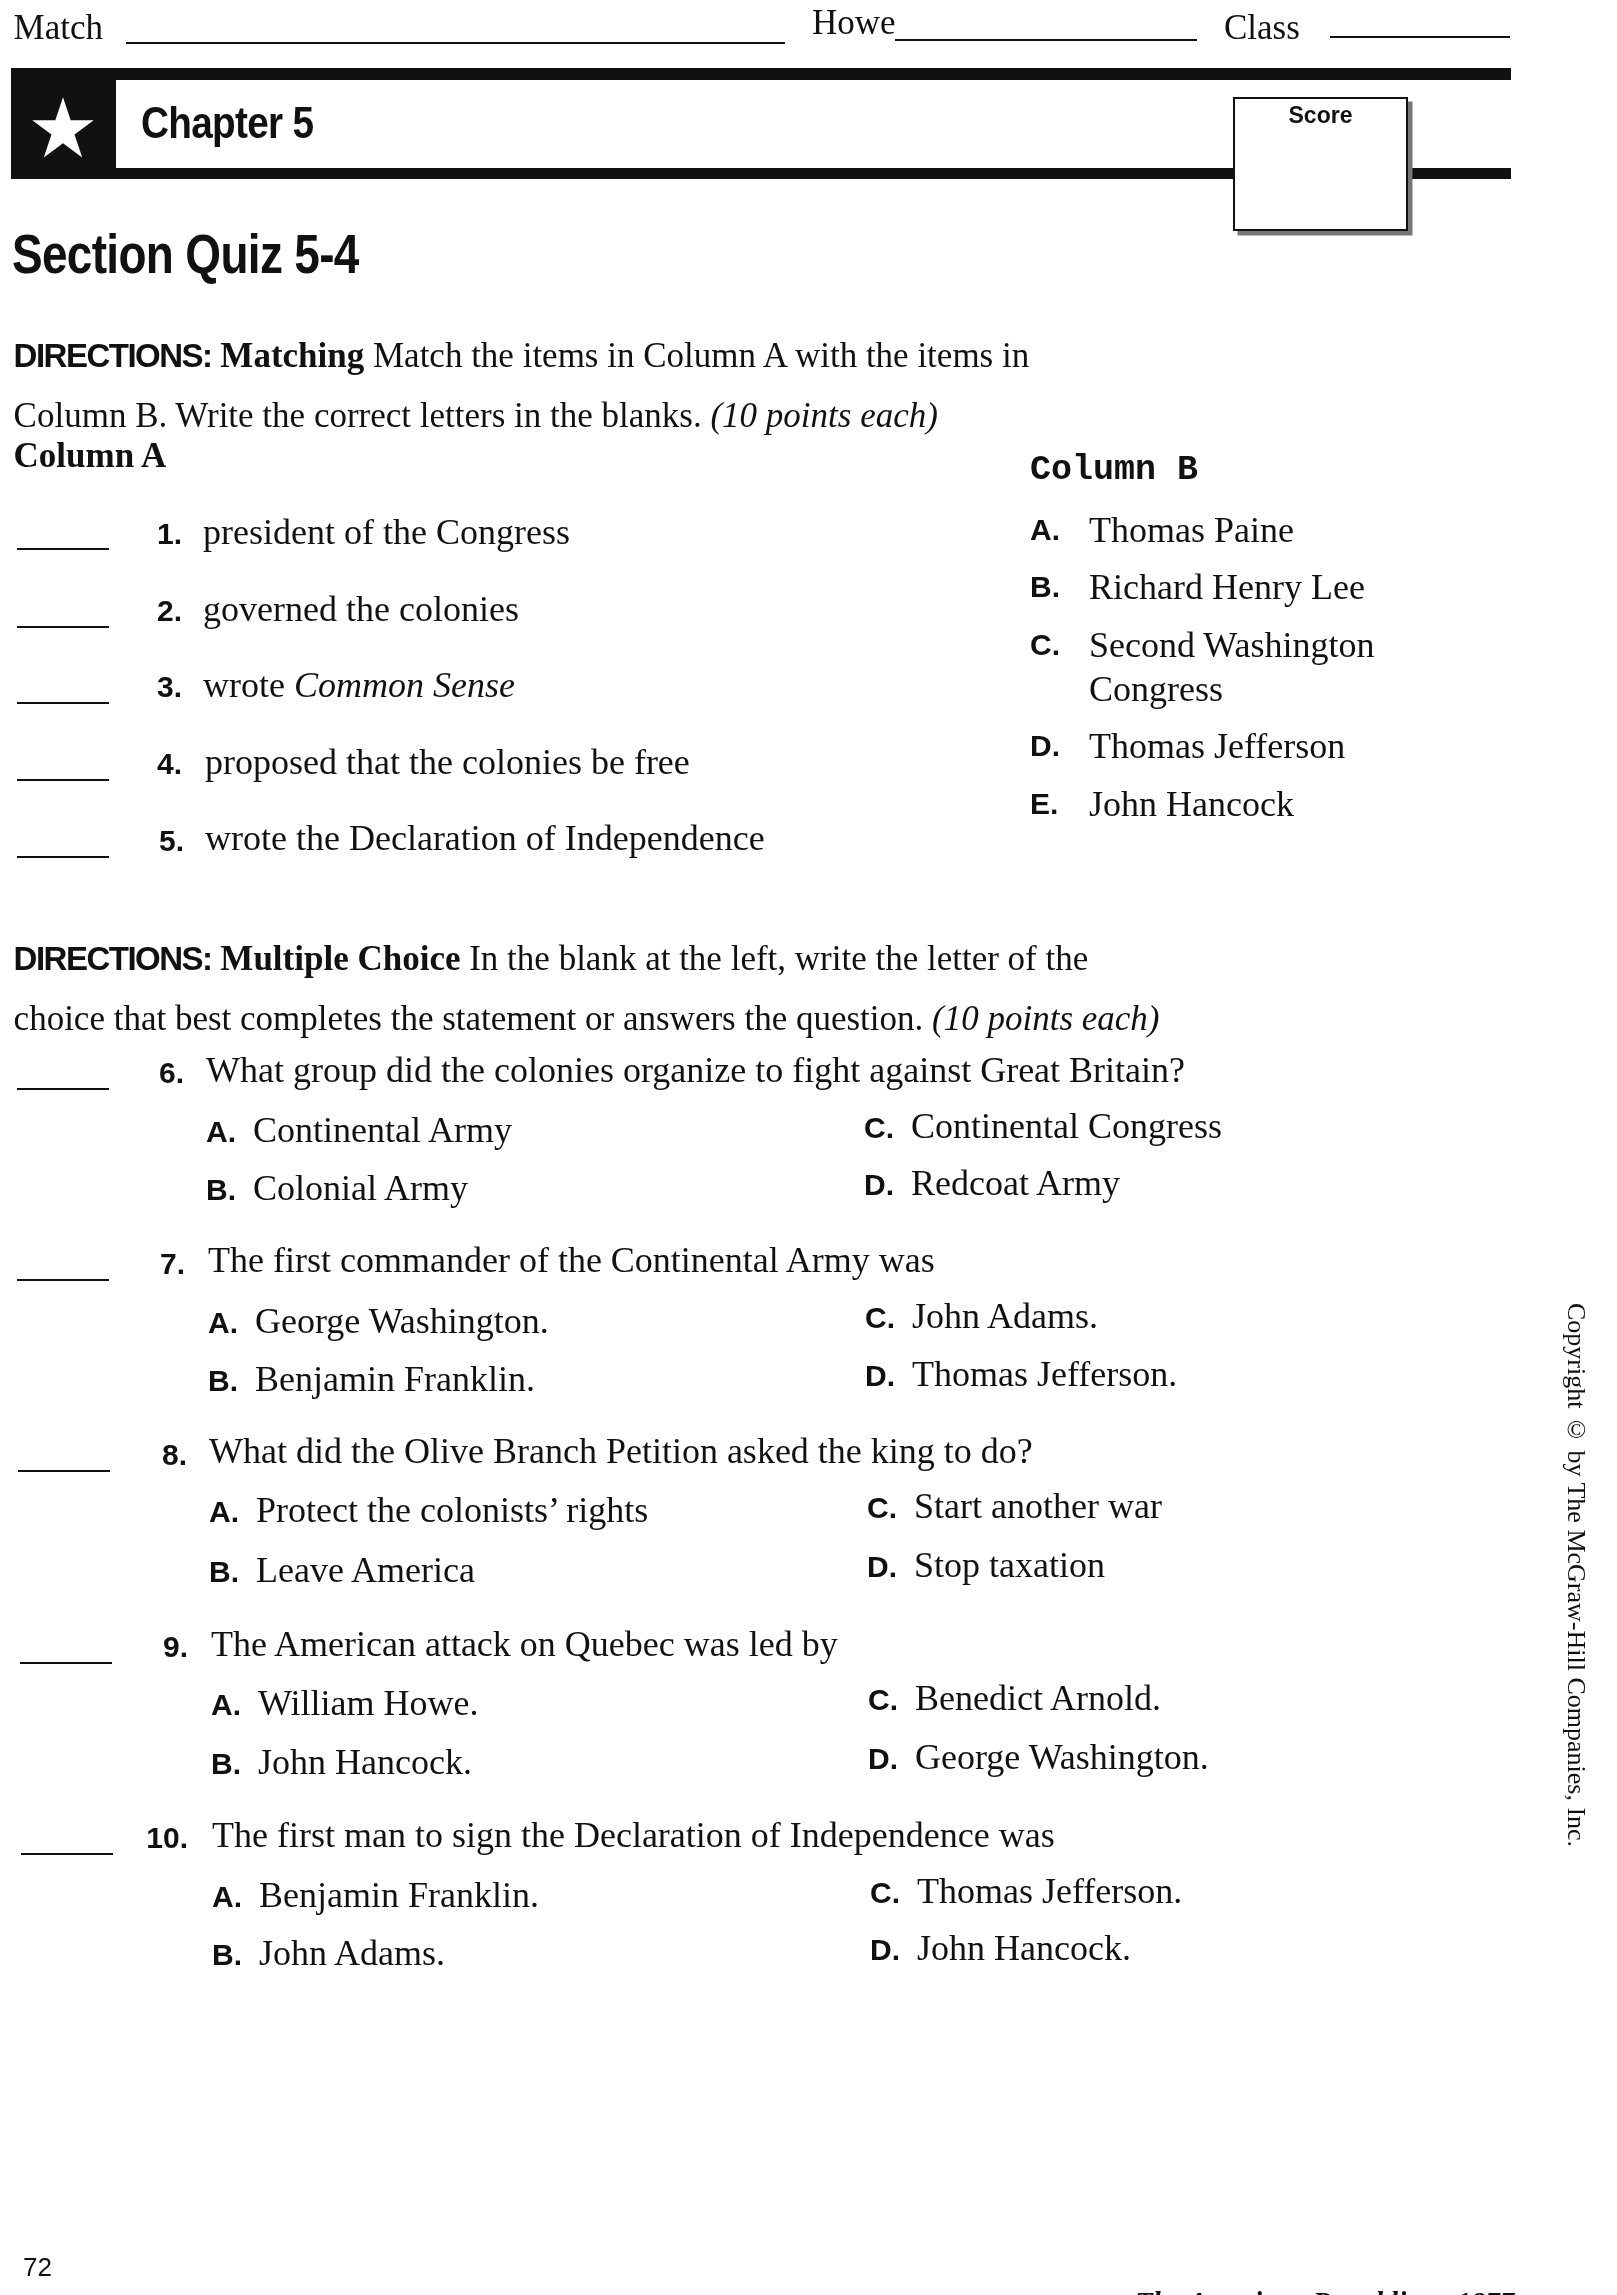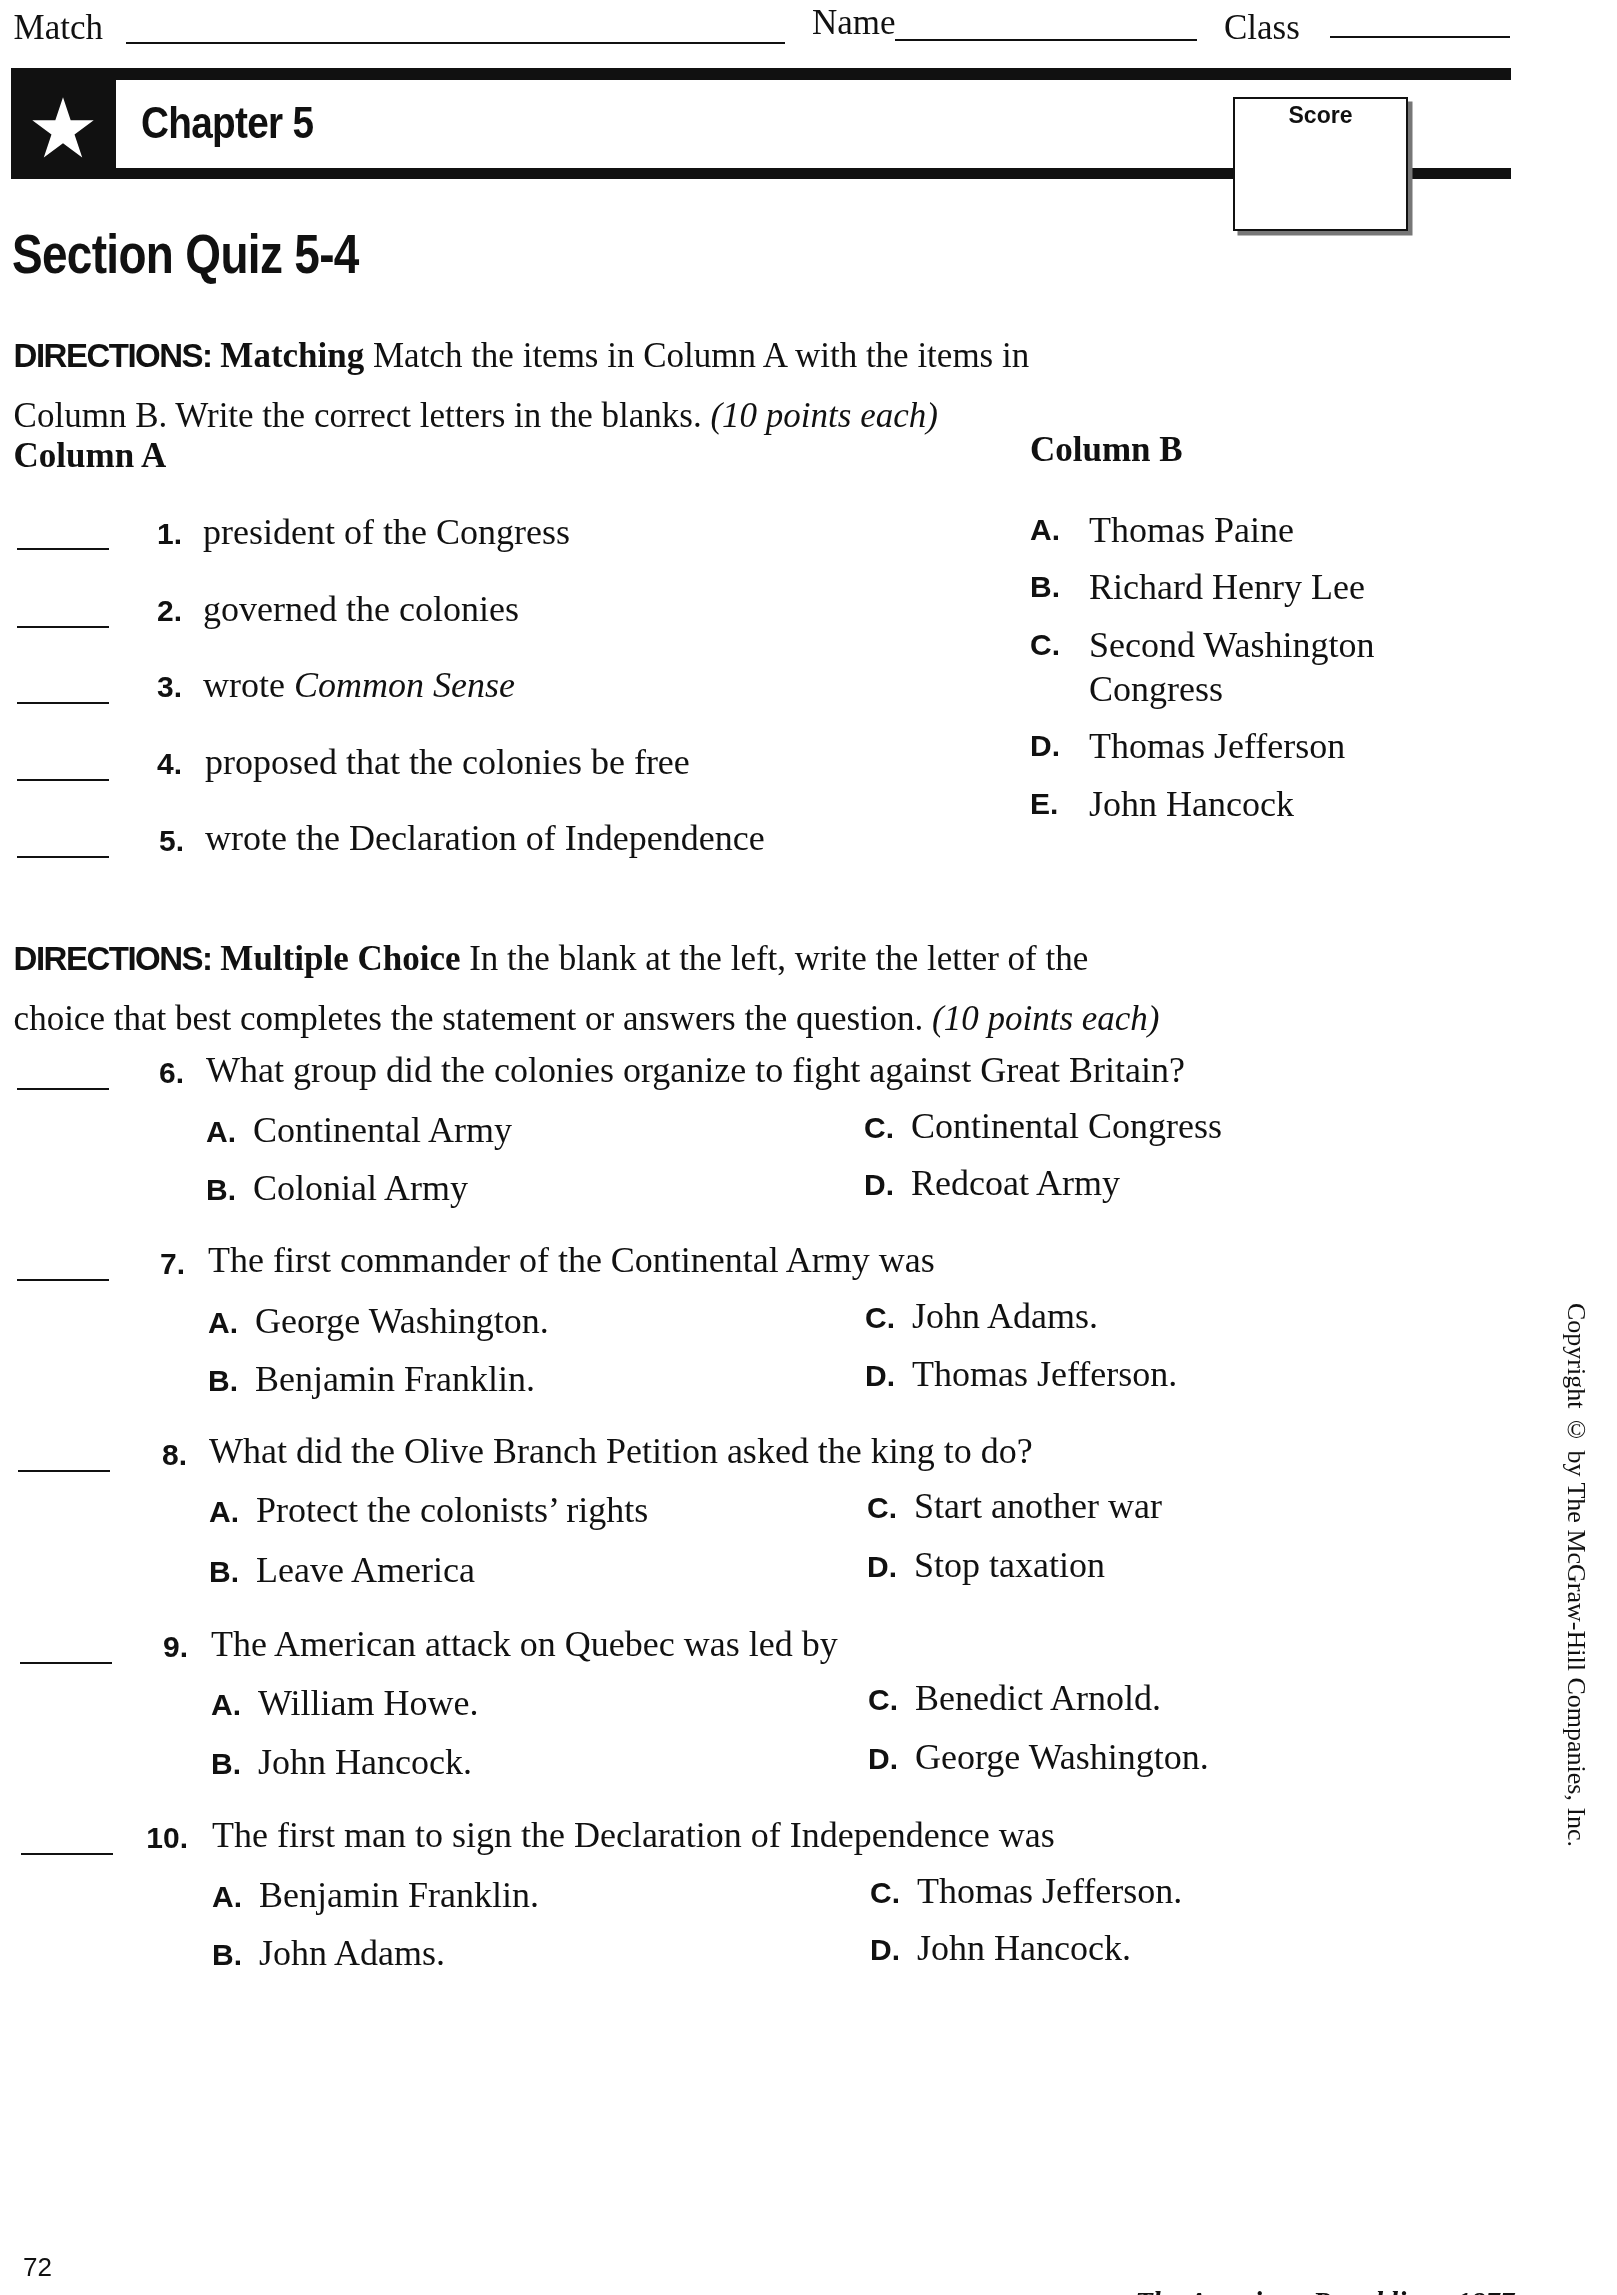--- a/index.html
+++ b/index.html
@@ -28,21 +28,21 @@
   .copyright { position:absolute; left:1561px; top:1303px; font-size:26px; writing-mode:vertical-rl; white-space:nowrap; }
   .page-num { position:absolute; left:23px; top:2252px; font-family:"Liberation Sans", sans-serif; font-weight:normal; font-size:26px; }
   .book-title { position:absolute; left:1135px; top:2252px; font-weight:bold; font-style:italic; font-size:29px;margin-top:34px; }
 </style>
 </head>
 <body>
 
 <div>
   <span class="abs hdr-label" style="left:13.6px;top:7.6px;">Match</span>
   <div class="line" style="left:126px;top:42px;width:659px;"></div>
-  <span class="abs hdr-label" style="left:812px;top:3px;">Name</span>
+  <span class="abs hdr-label" style="left:812px;top:3px;">Howe</span>
   <div class="line" style="left:895px;top:39px;width:302px;"></div>
   <span class="abs hdr-label" style="left:1224px;top:7.6px;">Class</span>
   <div class="line" style="left:1330px;top:36px;width:180px;"></div>
 </div>
 
 <div>
   <div class="band-top"></div>
   <div class="band-bot"></div>
   <div class="star-box">
     <svg width="64" height="68" viewBox="0 0 100 100">
@@ -59,21 +59,21 @@
 
 <div class="dir" style="top:326px;">
   <span class="dir-key">DIRECTIONS:</span>
   <span class="dir-type">Matching</span>
   <span>Match the items in Column A with the items in</span><br>
   <span>Column B. Write the correct letters in the blanks.</span>
   <i>(10 points each)</i>
 </div>
 
 <div class="colhead" style="left:13.6px;top:436px;">Column A</div>
-<div class="colhead" style="left:1030px;top:430px;">Column B</div>
+<div class="colhead" style="left:1030px;top:450px;font-family:Liberation Mono, monospace;">Column B</div>
 
 <div>
   <div>
     <div class="blank" style="left:16.7px;top:548px;"></div>
     <span class="num" style="left:121px;top:517px;">1.</span>
     <span class="item" style="left:203px;top:511px;">president of the Congress</span>
   </div>
   <div>
     <div class="blank" style="left:16.7px;top:626px;"></div>
     <span class="num" style="left:121px;top:594px;">2.</span>

